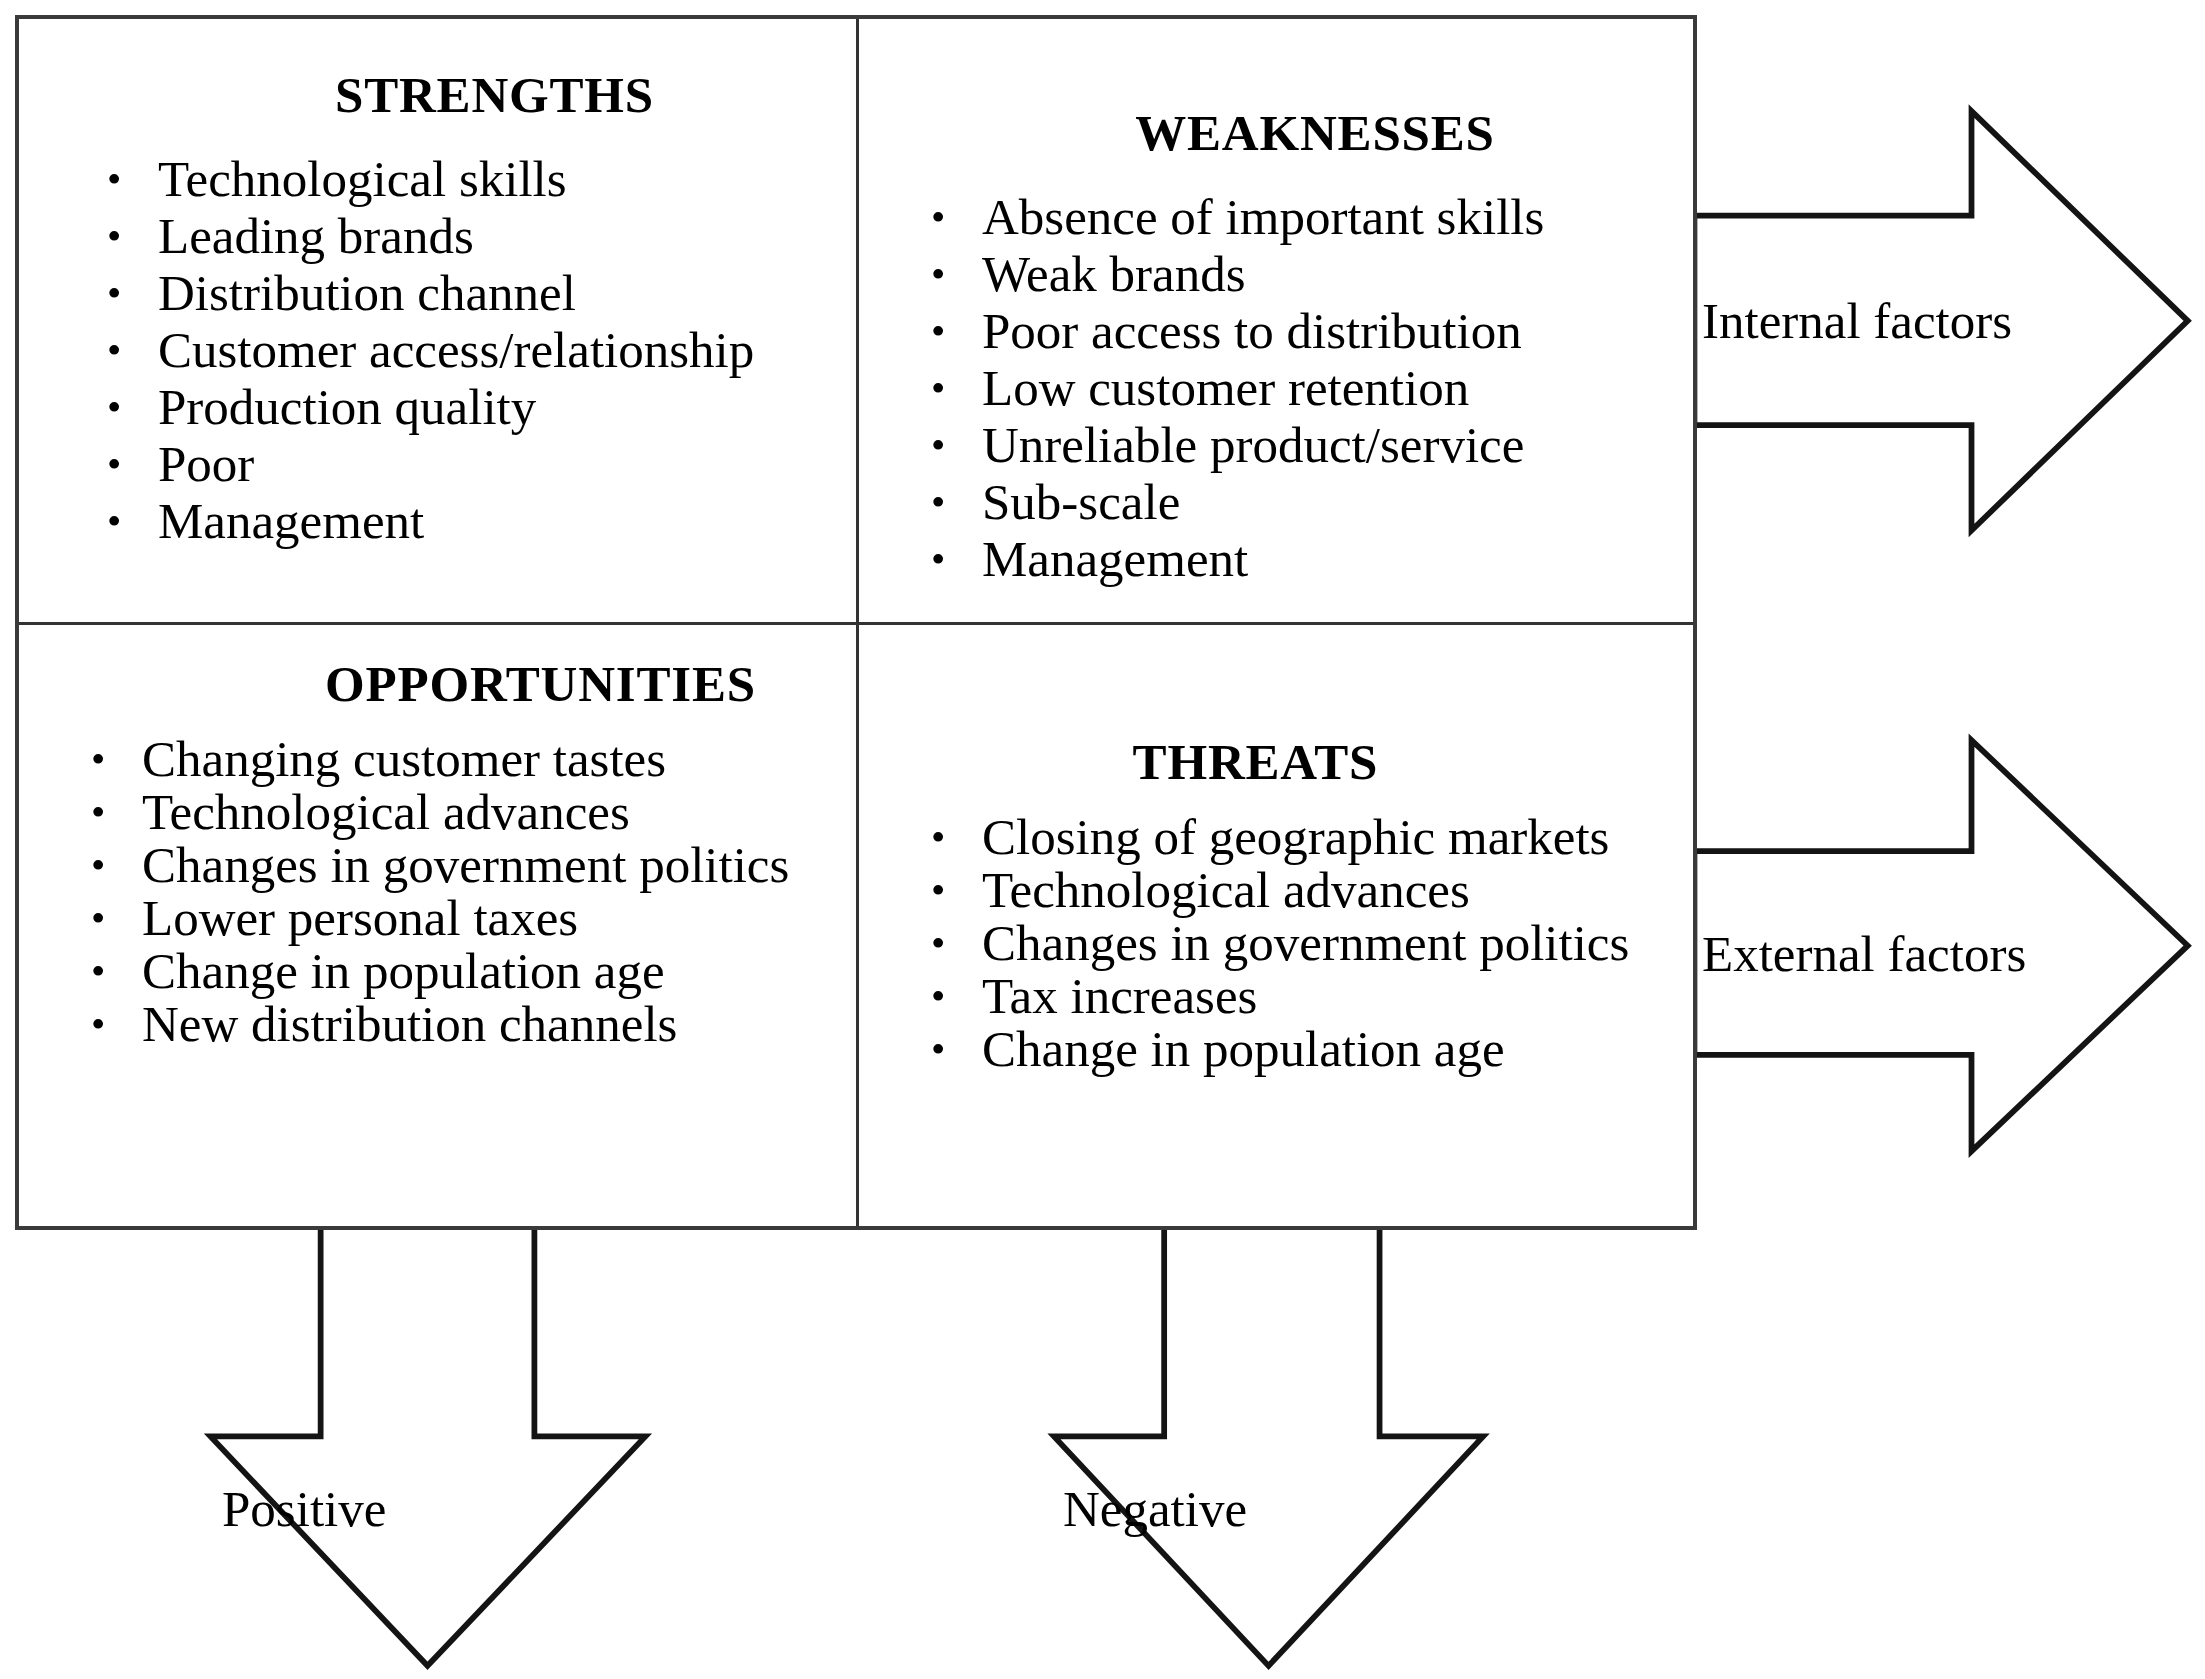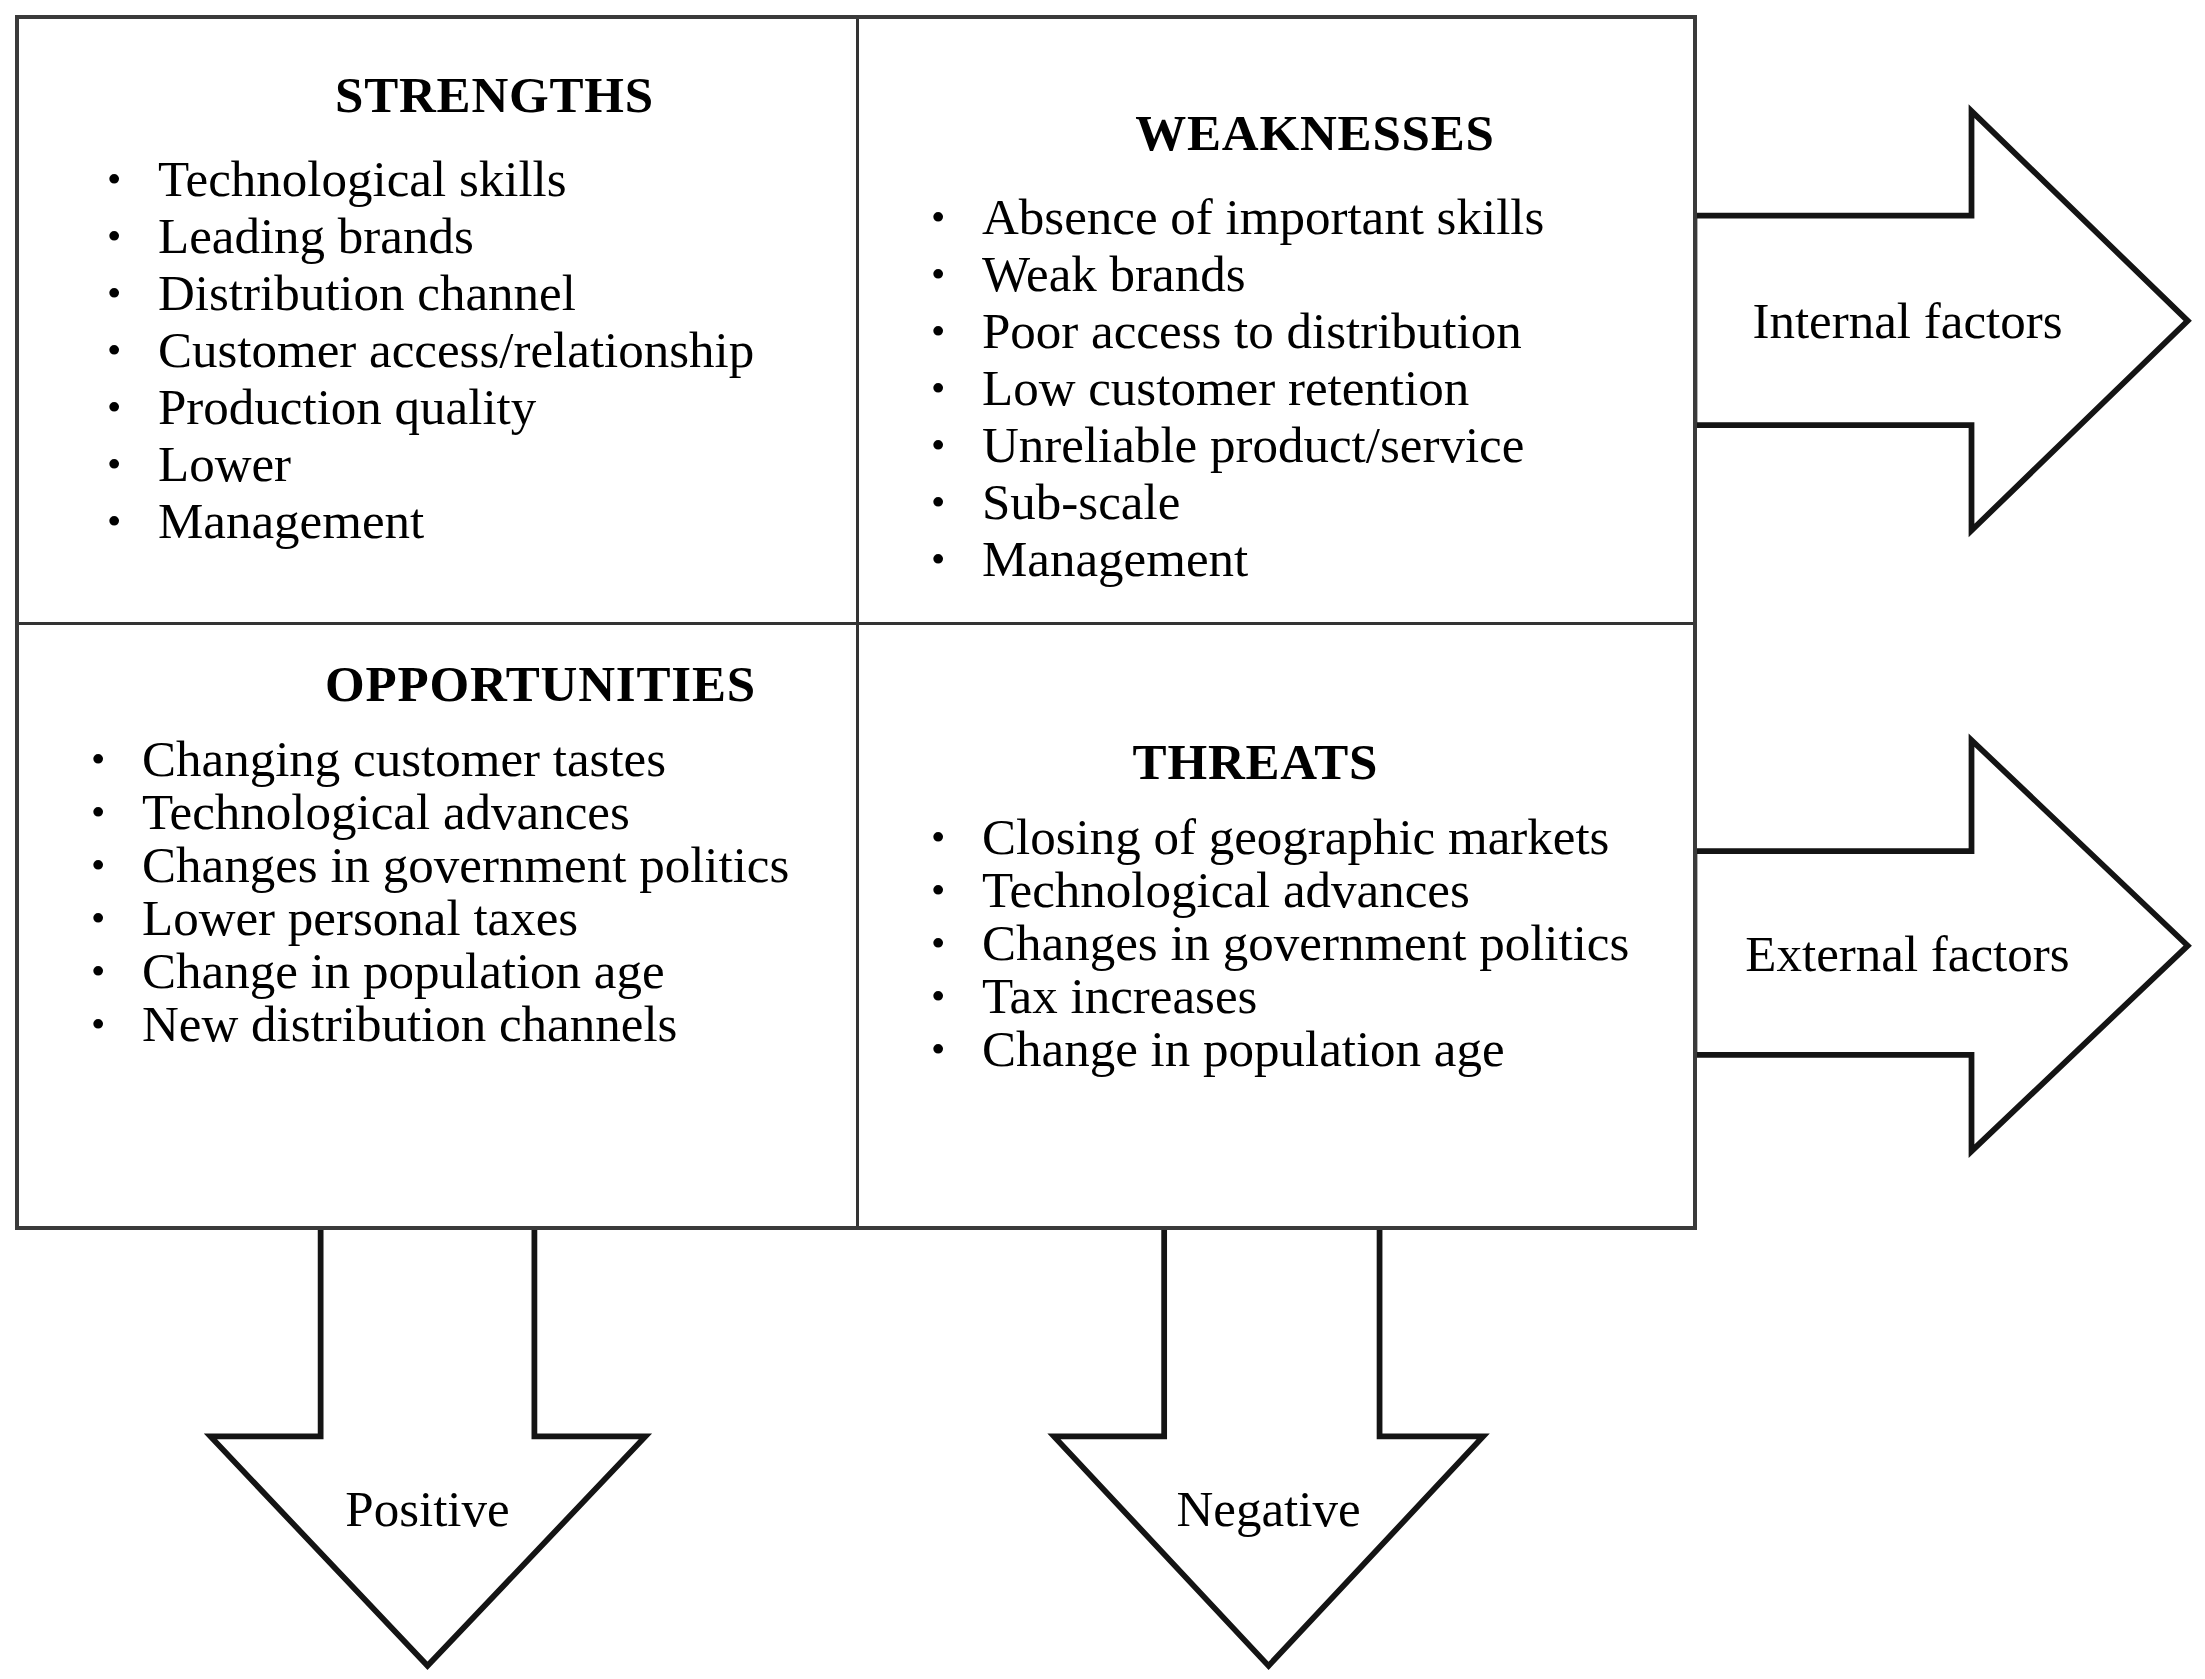--- a/index.html
+++ b/index.html
@@ -74,21 +74,21 @@
     stroke-width: 7;
     stroke-linejoin: miter;
   }
 
   
   .arrow-label {
     position: absolute;
     z-index: 3;
     font-size: 51px;
     line-height: 66px;
-    text-align: center;
+    text-align: left;
     white-space: nowrap;
   }
   .lbl-internal { left: 1702px; top: 288px;  width: 411px; }
   .lbl-external { left: 1702px; top: 921px; width: 411px; }
   .lbl-positive { left: 222px;  top: 1476px; width: 411px; }
   .lbl-negative { left: 1063px; top: 1476px; width: 411px; }
 </style>
 </head>
 <body>
 
@@ -104,21 +104,21 @@
   <div class="swot-box">
 
     <div class="quadrant q-strengths">
       <h2 class="q-title">STRENGTHS</h2>
       <ul class="q-list">
         <li><span class="bullet"></span><span>Technological skills</span></li>
         <li><span class="bullet"></span><span>Leading brands</span></li>
         <li><span class="bullet"></span><span>Distribution channel</span></li>
         <li><span class="bullet"></span><span>Customer access/relationship</span></li>
         <li><span class="bullet"></span><span>Production quality</span></li>
-        <li><span class="bullet"></span><span>Lower</span></li>
+        <li><span class="bullet"></span><span>Poor</span></li>
         <li><span class="bullet"></span><span>Management</span></li>
       </ul>
     </div>
 
     <div class="quadrant q-weaknesses">
       <h2 class="q-title">WEAKNESSES</h2>
       <ul class="q-list">
         <li><span class="bullet"></span><span>Absence of important skills</span></li>
         <li><span class="bullet"></span><span>Weak brands</span></li>
         <li><span class="bullet"></span><span>Poor access to distribution</span></li>

